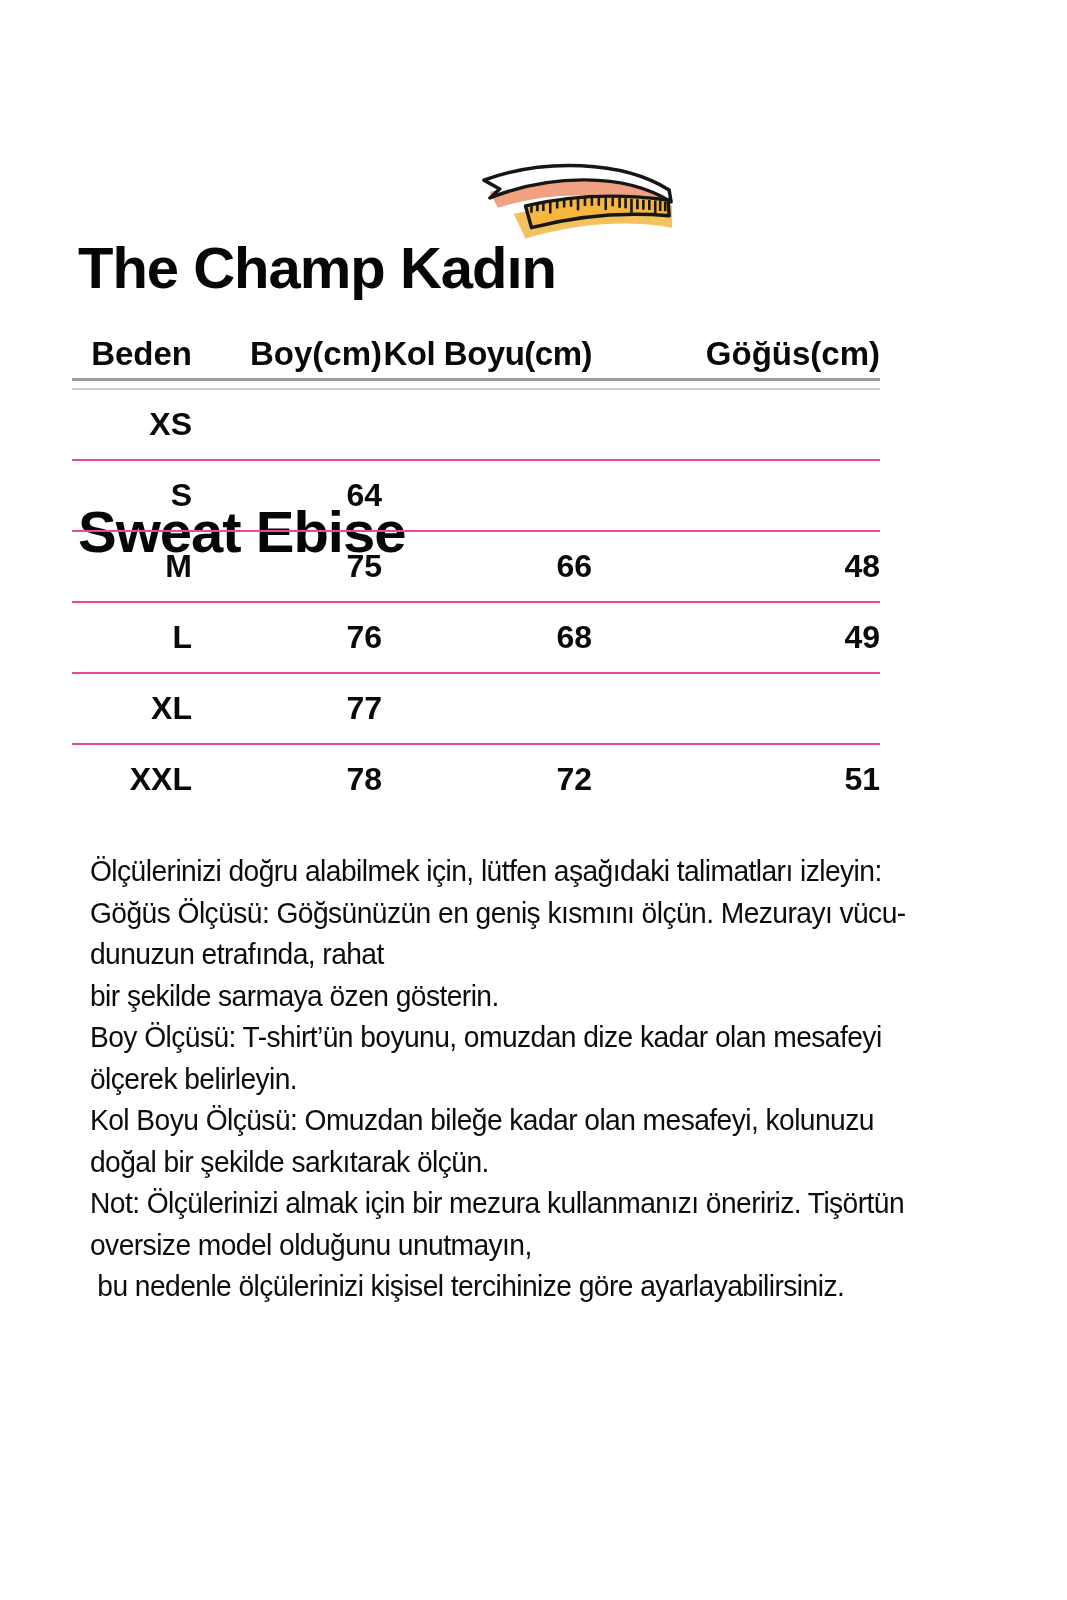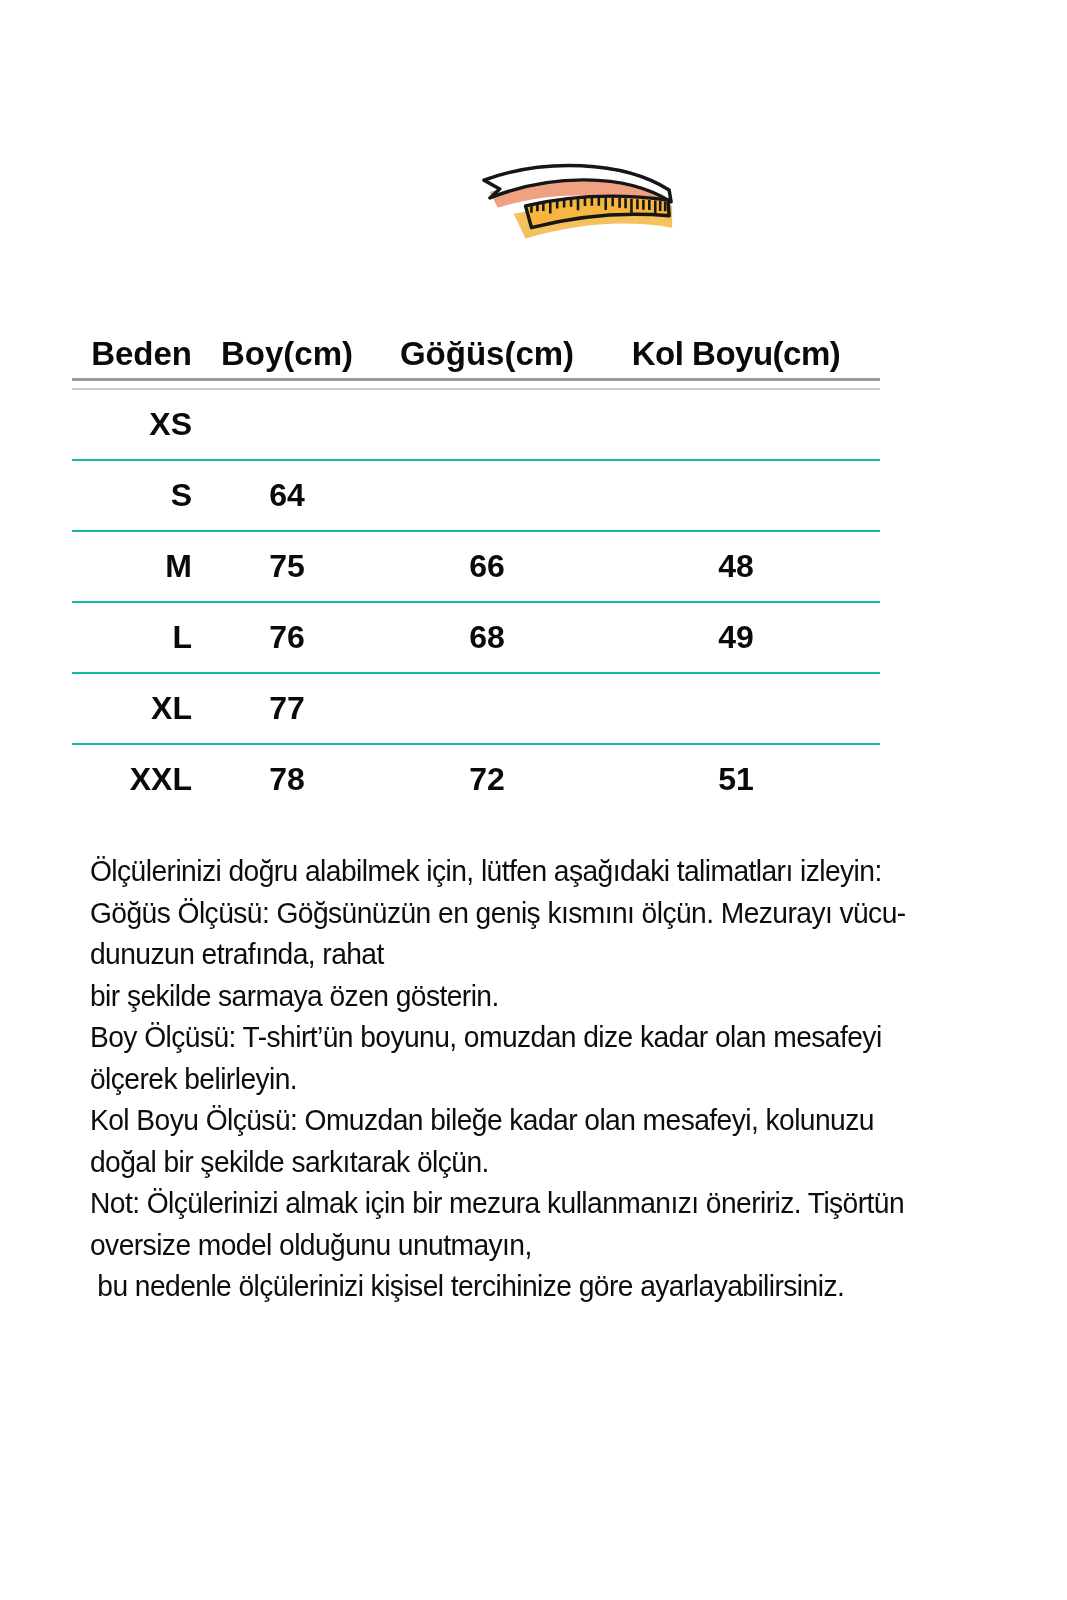--- a/index.html
+++ b/index.html
@@ -56,25 +56,25 @@
     border-bottom: 3px solid #9b9b9b;
   }
   .t-spacer {
     height: 7px;
     border-bottom: 2px solid #cccccc;
   }
   .t-row {
     height: 69px;
     font-weight: 700;
     font-size: 32px;
-    border-bottom: 2px solid #14b8a6;
+    border-bottom: 2px solid #ec4899;
   }
   .t-row:last-child { border-bottom: none; }
   .c-size { text-align: right; padding-left: 14px; }
-  .c-num  { text-align: center; }
+  .c-num  { text-align: right; }
   .h-kol  { letter-spacing: -0.5px; }
 
   
   .instructions {
     position: absolute;
     left: 90px;
     top: 850px;
     width: 960px;
     font-size: 30px;
     line-height: 41.5px;
@@ -83,20 +83,24 @@
     transform: scaleX(0.94);
     transform-origin: left top;
   }
   .instr-line { white-space: pre; }
 </style>
 </head>
 <body>
 
 <div class="page">
 
+  <div class="title-block">
+    <div>The Champ Kadın</div>
+    <div>Sweat Ebise</div>
+  </div>
 
   <svg class="tape-icon" viewBox="0 0 210 100" xmlns="http://www.w3.org/2000/svg">
 
     <path d="M16,50 Q100,24 194,54 L196,68 Q105,40 24,66 Z" fill="#F0A182"></path>
 
     <path d="M40,72 Q115,56 200,64 L200,86 Q130,74 52,97 Z" fill="#F3C25C"></path>
 
     <path stroke="#161616" stroke-width="3.5" stroke-linejoin="round" d="M10,38 C70,16 150,18 197,48 L199,60 C152,30 76,32 16,56 L26,47 Z" fill="#ffffff"></path>
 
     <path stroke="#161616" stroke-width="3.5" stroke-linejoin="round" d="M52,64 Q120,48 196,58 L197,74 Q128,68 58,86 Z" fill="#F6B63F"></path>
@@ -105,22 +109,22 @@
              M91,56.7 l0,9 M98,56 l0,9 M105,55.5 l0,13 M112,55.2 l0,9 M119,55 l0,9
              M126,55 l0,9 M133,55.2 l0,13 M140,55.5 l0,9 M147,56 l0,10 M153,56.4 l0,10
              M159,56.9 l0,14 M165,57.3 l0,10 M171,57.8 l0,10 M177,58.2 l0,10
              M183,58.7 l0,14 M188,59.1 l0,10 M193,59.5 l0,10"></path>
   </svg>
 
   <div class="size-table">
     <div class="t-head">
       <div class="c-size">Beden</div>
       <div class="c-num">Boy(cm)</div>
+      <div class="c-num h-kol">Kol Boyu(cm)</div>
       <div class="c-num">Göğüs(cm)</div>
-      <div class="c-num h-kol">Kol Boyu(cm)</div>
     </div>
     <div class="t-spacer"></div>
 
     <div class="t-row">
       <div class="c-size">XS</div>
     </div>
     <div class="t-row">
       <div class="c-size">S</div>
       <div class="c-num">64</div>
     </div>

